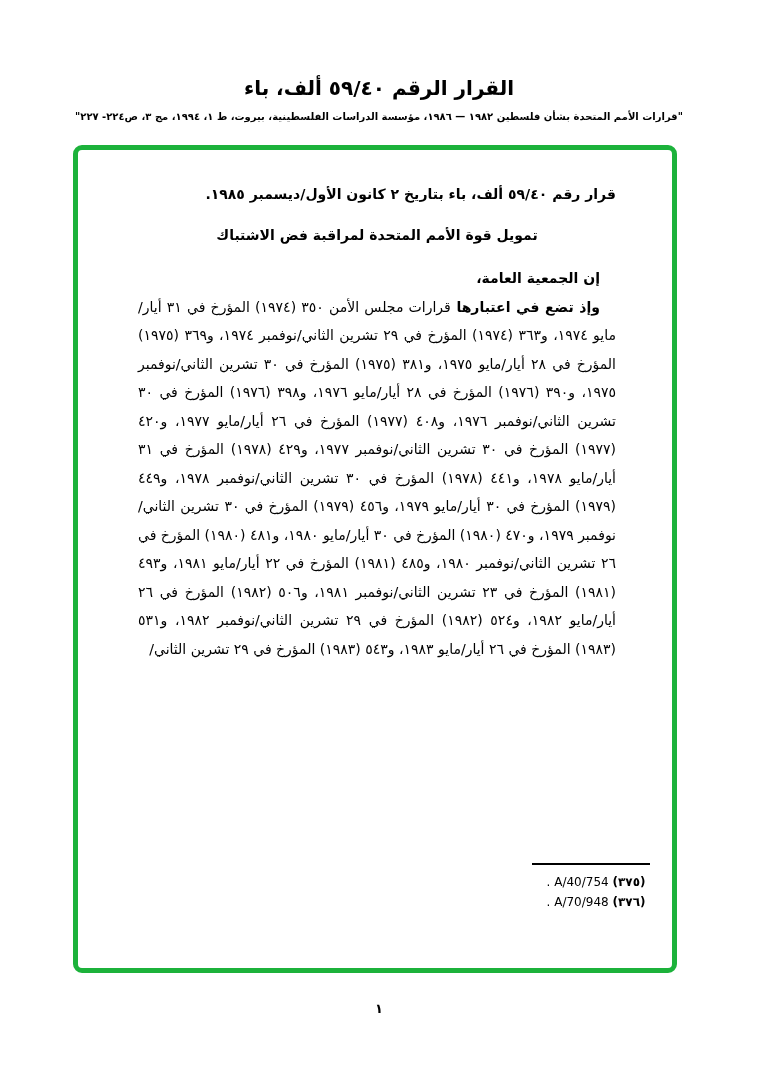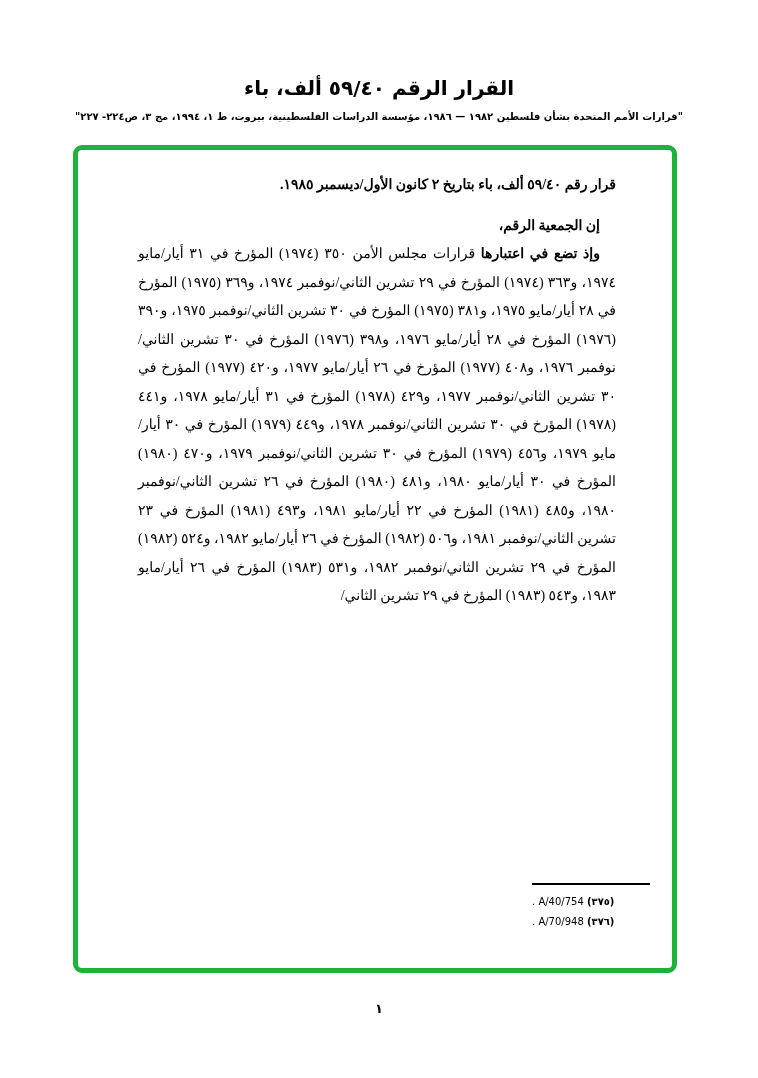--- a/index.html
+++ b/index.html
@@ -15,35 +15,35 @@
   .title { font-size: 20px; font-weight: bold; margin: 0 0 11px 0; }
   .citation { font-size: 10px; font-weight: bold; margin: 0; }
 
   .res-box {
     position: absolute; top: 145px; left: 73px;
     width: 604px; height: 828px; box-sizing: border-box;
     border: 5px solid #1cb23b; border-radius: 9px;
     background: #fff;
   }
   .box-content {
-    padding: 21px 56px 0 60px;
+    padding: 30px 56px 0 60px;
     font-size: 14px; line-height: 28.5px;
     text-align: justify;
-    max-height: 712px; overflow: hidden; font-family: Liberation Serif, serif;
+    max-height: 712px; overflow: hidden;
   }
   .box-content p { margin: 0; }
   .p-doc-title { font-weight: bold; margin: 0 0 12px 0 !important; }
   .p-heading { font-weight: bold; text-align: center; text-indent: 0; margin: 0 0 15px 0 !important; }
   .p-body { text-indent: 16px; }
   .b { font-weight: bold; }
   sup { font-size: 9px; line-height: 0; vertical-align: 6px; }
 
   .footnotes {
-    position: absolute; bottom: 36px; right: 12px;
-    text-align: left; font-size: 10px; line-height: 20px;
+    position: absolute; bottom: 56px; right: 12px;
+    text-align: center; font-size: 12px; line-height: 20px;
     direction: rtl;
   }
   .fn-rule { height: 2px; width: 118px; background: #000; margin: 0 10px 7px auto; }
   .fn-line { direction: rtl; white-space: nowrap; }
   .fn-marker { font-weight: bold; }
 
   .page-number {
     position: absolute; bottom: 62px; left: 0; right: 0;
     text-align: center; font-size: 13px; font-weight: bold;
   }
@@ -54,21 +54,22 @@
 <div class="page">
 
   <div class="header">
     <h1 class="title">القرار الرقم ٥٩/٤٠ ألف، باء</h1>
     <div class="citation">"قرارات الأمم المتحدة بشأن فلسطين ١٩٨٢ — ١٩٨٦، مؤسسة الدراسات الفلسطينية، بيروت، ط ١، ١٩٩٤، مج ٣، ص٢٢٤- ٢٢٧"</div>
   </div>
 
   <div class="res-box" style="border-color: rgb(28, 178, 59);">
     <div class="box-content">
         <p class="p-doc-title"><span class="b">قرار رقم ٥٩/٤٠ ألف، باء بتاريخ ٢ كانون الأول/ديسمبر ١٩٨٥.</span></p>
-        <p class="p-body"><span class="b">إن الجمعية الرقم،</span></p>
+        <p class="p-heading"><span class="b">تمويل قوة الأمم المتحدة لمراقبة فض الاشتباك</span></p>
+        <p class="p-body"><span class="b">إن الجمعية العامة،</span></p>
         <p class="p-body"><span class="b">وإذ تضع في اعتبارها </span><span>قرارات مجلس الأمن ٣٥٠ (١٩٧٤) المؤرخ في ٣١ أيار/مايو ١٩٧٤، و٣٦٣ (١٩٧٤) المؤرخ في ٢٩ تشرين الثاني/نوفمبر ١٩٧٤، و٣٦٩ (١٩٧٥) المؤرخ في ٢٨ أيار/مايو ١٩٧٥، و٣٨١ (١٩٧٥) المؤرخ في ٣٠ تشرين الثاني/نوفمبر ١٩٧٥، و٣٩٠ (١٩٧٦) المؤرخ في ٢٨ أيار/مايو ١٩٧٦، و٣٩٨ (١٩٧٦) المؤرخ في ٣٠ تشرين الثاني/نوفمبر ١٩٧٦، و٤٠٨ (١٩٧٧) المؤرخ في ٢٦ أيار/مايو ١٩٧٧، و٤٢٠ (١٩٧٧) المؤرخ في ٣٠ تشرين الثاني/نوفمبر ١٩٧٧، و٤٢٩ (١٩٧٨) المؤرخ في ٣١ أيار/مايو ١٩٧٨، و٤٤١ (١٩٧٨) المؤرخ في ٣٠ تشرين الثاني/نوفمبر ١٩٧٨، و٤٤٩ (١٩٧٩) المؤرخ في ٣٠ أيار/مايو ١٩٧٩، و٤٥٦ (١٩٧٩) المؤرخ في ٣٠ تشرين الثاني/نوفمبر ١٩٧٩، و٤٧٠ (١٩٨٠) المؤرخ في ٣٠ أيار/مايو ١٩٨٠، و٤٨١ (١٩٨٠) المؤرخ في ٢٦ تشرين الثاني/نوفمبر ١٩٨٠، و٤٨٥ (١٩٨١) المؤرخ في ٢٢ أيار/مايو ١٩٨١، و٤٩٣ (١٩٨١) المؤرخ في ٢٣ تشرين الثاني/نوفمبر ١٩٨١، و٥٠٦ (١٩٨٢) المؤرخ في ٢٦ أيار/مايو ١٩٨٢، و٥٢٤ (١٩٨٢) المؤرخ في ٢٩ تشرين الثاني/نوفمبر ١٩٨٢، و٥٣١ (١٩٨٣) المؤرخ في ٢٦ أيار/مايو ١٩٨٣، و٥٤٣ (١٩٨٣) المؤرخ في ٢٩ تشرين الثاني/</span></p>
       </div>
     <div class="footnotes">
       <div class="fn-rule"></div>
       <div>
           <div class="fn-line"><span class="fn-marker">(٣٧٥)</span><span class="fn-text"> A/40/754 </span><span>.</span></div>
           <div class="fn-line"><span class="fn-marker">(٣٧٦)</span><span class="fn-text"> A/70/948 </span><span>.</span></div>
         </div>
     </div>
   </div>

